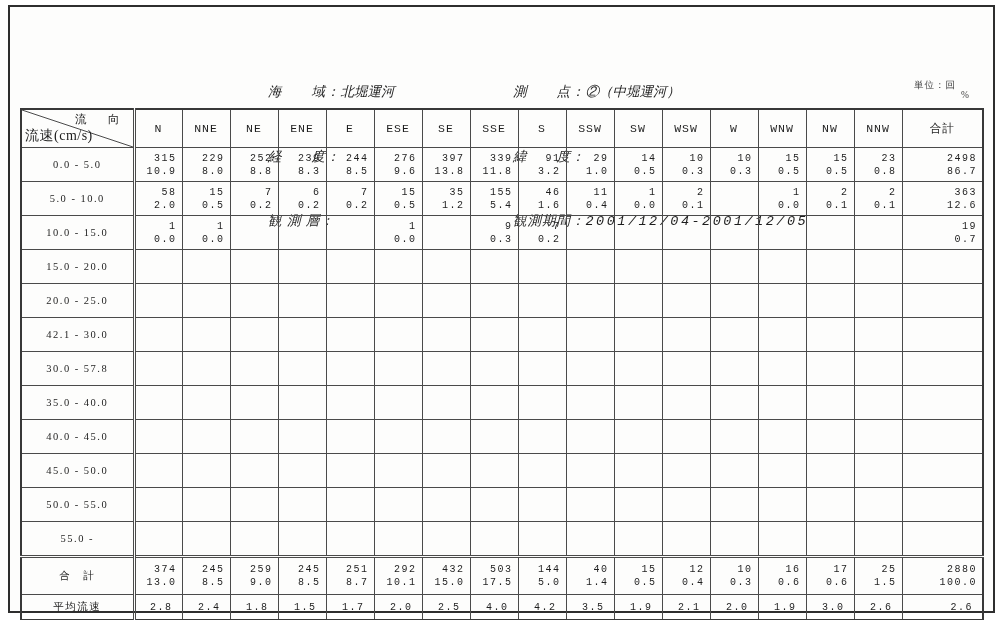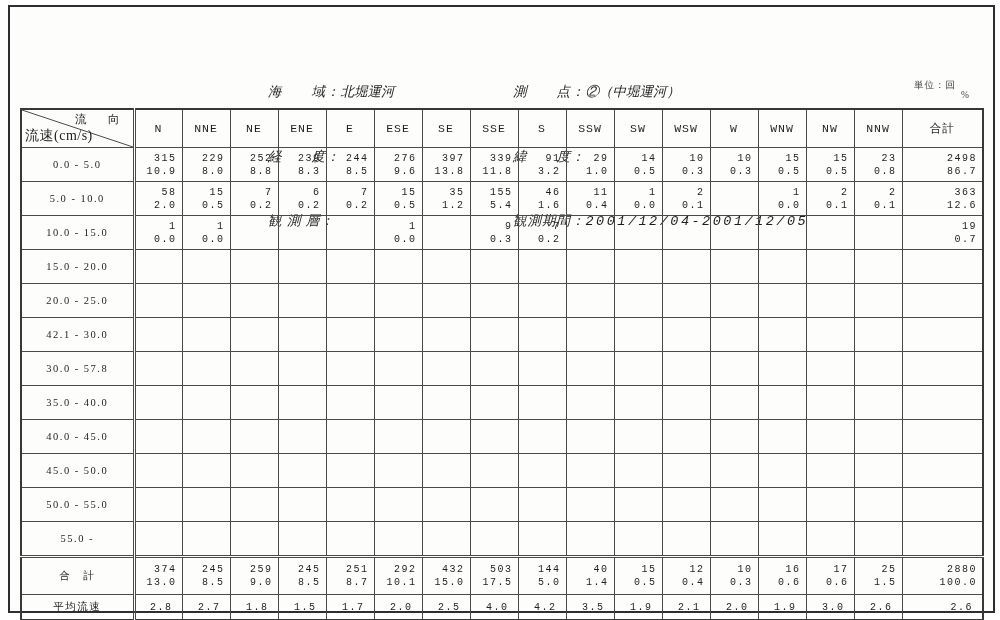--- a/index.html
+++ b/index.html
@@ -1053,21 +1053,21 @@
           <div class="cnt">2880</div>
           <div class="pct">100.0</div>
         </td>
       </tr>
       <tr class="arow">
         <td class="rlabel">平均流速</td>
         <td class="num">
           <div class="cnt">2.8</div>
         </td>
         <td class="num">
-          <div class="cnt">2.7</div>
+          <div class="cnt">2.4</div>
         </td>
         <td class="num">
           <div class="cnt">1.8</div>
         </td>
         <td class="num">
           <div class="cnt">1.5</div>
         </td>
         <td class="num">
           <div class="cnt">1.7</div>
         </td>

